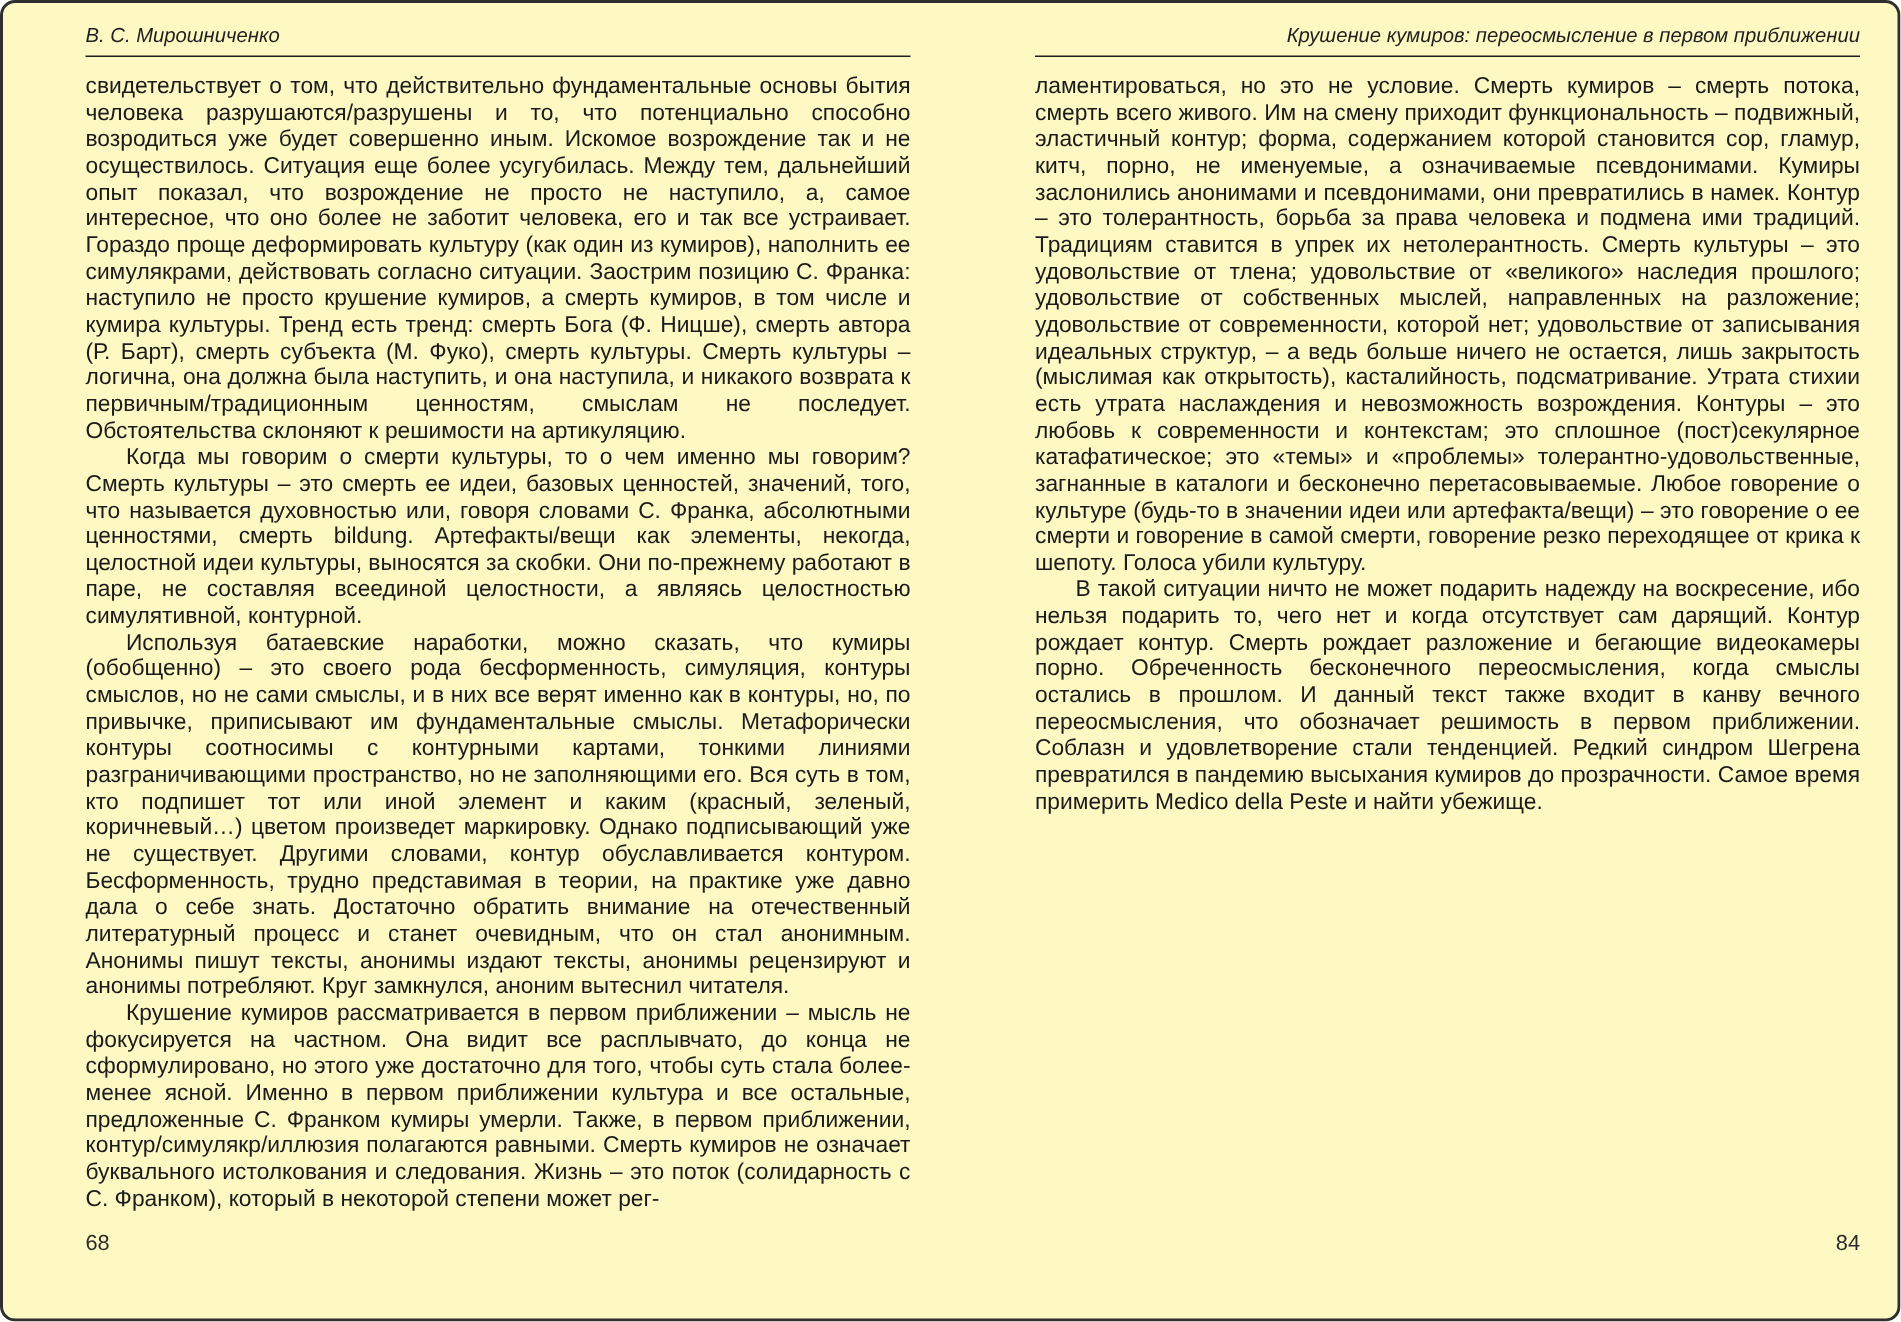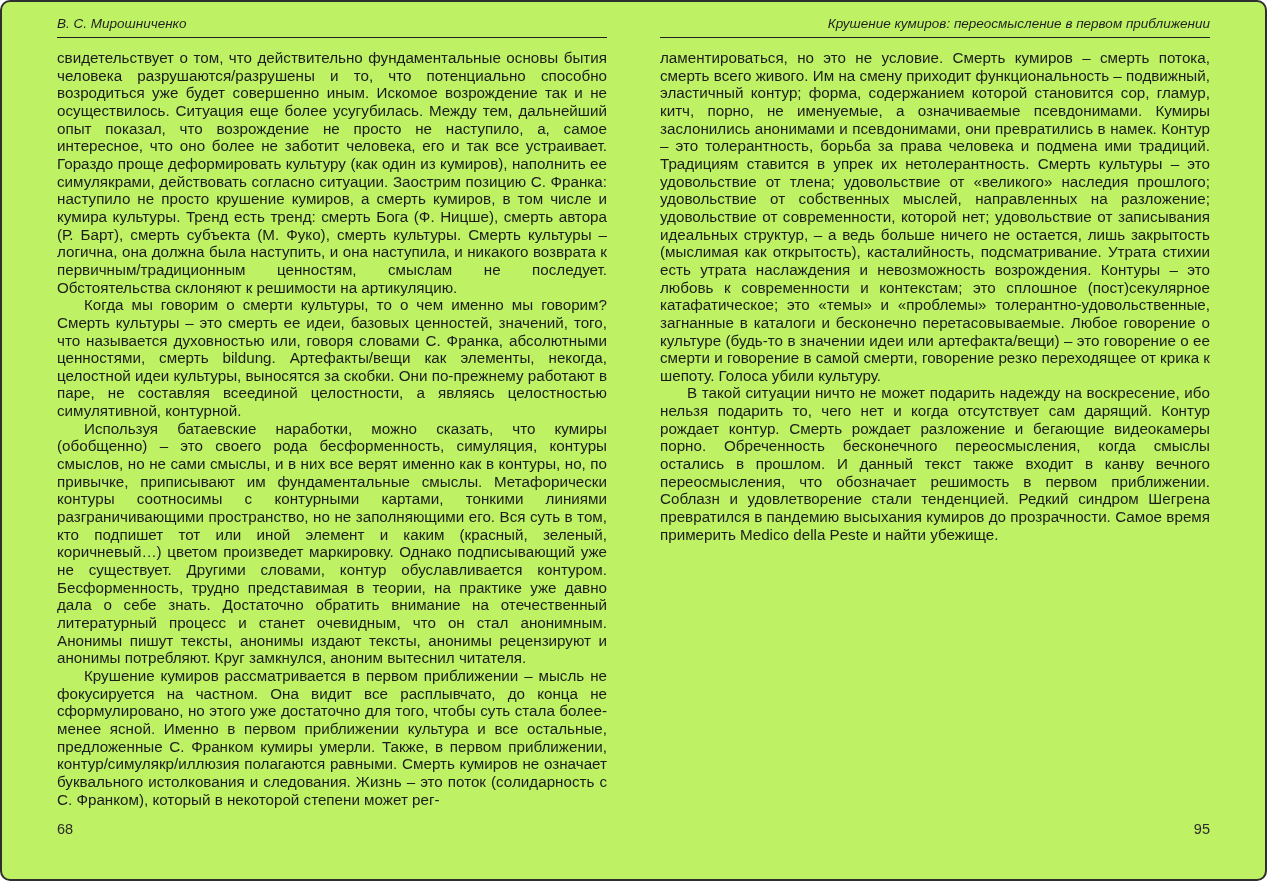--- a/index.html
+++ b/index.html
@@ -4,36 +4,36 @@
 <style>
   html, body {
     margin: 0;
     padding: 0;
     background: #ffffff;
   }
   .frame {
     position: relative;
     width: 1267px;
     height: 881px;
-    background: #bef264;
+    background: #fef9c3;
     border: 2px solid #2f2f2f;
     border-radius: 10px;
     box-sizing: border-box;
     display: flex;
     overflow: hidden;
   }
   .page-col {
     position: relative;
     width: 550px;
     display: flex;
     flex-direction: column;
     flex-shrink: 0;
   }
   .page-col.left  { margin-left: 55px; }
-  .page-col.right { margin-left: 53px; }
+  .page-col.right { margin-left: 83px; }
 
   .runhead {
     font: italic 13.5px/16px "Liberation Sans", sans-serif;
     color: #1f1f1f;
     padding: 14px 0 5px 0;
     border-bottom: 1.5px solid #1f1f1f;
     white-space: nowrap;
   }
   .runhead.align-right { text-align: right; }
 
@@ -73,16 +73,16 @@
     </div>
     <div class="pagenum">68</div>
   </div>
 
   <div class="page-col right">
     <div class="runhead align-right">Крушение кумиров: переосмысление в первом приближении</div>
     <div class="body-text">
       <p class="noindent">ламентироваться, но это не условие. Смерть кумиров – смерть потока, смерть всего живого. Им на смену приходит функциональность – подвижный, эластичный контур; форма, содержанием которой становится сор, гламур, китч, порно, не именуемые, а означиваемые псевдонимами. Кумиры заслонились анонимами и псевдонимами, они превратились в намек. Контур – это толерантность, борьба за права человека и подмена ими традиций. Традициям ставится в упрек их нетолерантность. Смерть культуры – это удовольствие от тлена; удовольствие от «великого» наследия прошлого; удовольствие от собственных мыслей, направленных на разложение; удовольствие от современности, которой нет; удовольствие от записывания идеальных структур, – а ведь больше ничего не остается, лишь закрытость (мыслимая как открытость), касталийность, подсматривание. Утрата стихии есть утрата наслаждения и невозможность возрождения. Контуры – это любовь к современности и контекстам; это сплошное (пост)секулярное катафатическое; это «темы» и «проблемы» толерантно-удовольственные, загнанные в каталоги и бесконечно перетасовываемые. Любое говорение о культуре (будь-то в значении идеи или артефакта/вещи) – это говорение о ее смерти и говорение в самой смерти, говорение резко переходящее от крика к шепоту. Голоса убили культуру.</p>
       <p>В такой ситуации ничто не может подарить надежду на воскресение, ибо нельзя подарить то, чего нет и когда отсутствует сам дарящий. Контур рождает контур. Смерть рождает разложение и бегающие видеокамеры порно. Обреченность бесконечного переосмысления, когда смыслы остались в прошлом. И данный текст также входит в канву вечного переосмысления, что обозначает решимость в первом приближении. Соблазн и удовлетворение стали тенденцией. Редкий синдром Шегрена превратился в пандемию высыхания кумиров до прозрачности. Самое время примерить Medico della Peste и найти убежище.</p>
     </div>
-    <div class="pagenum align-right">95</div>
+    <div class="pagenum align-right">84</div>
   </div>
 
 </div>
 
 </body></html>

